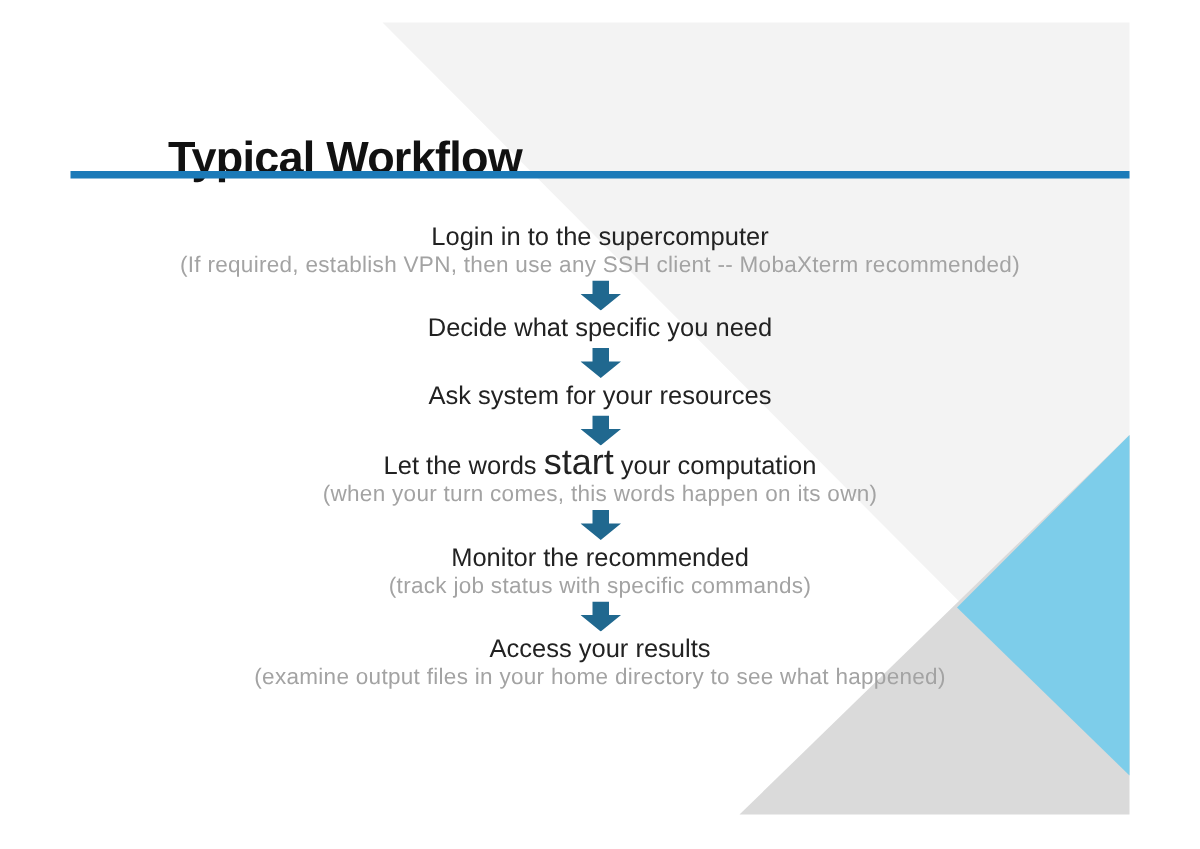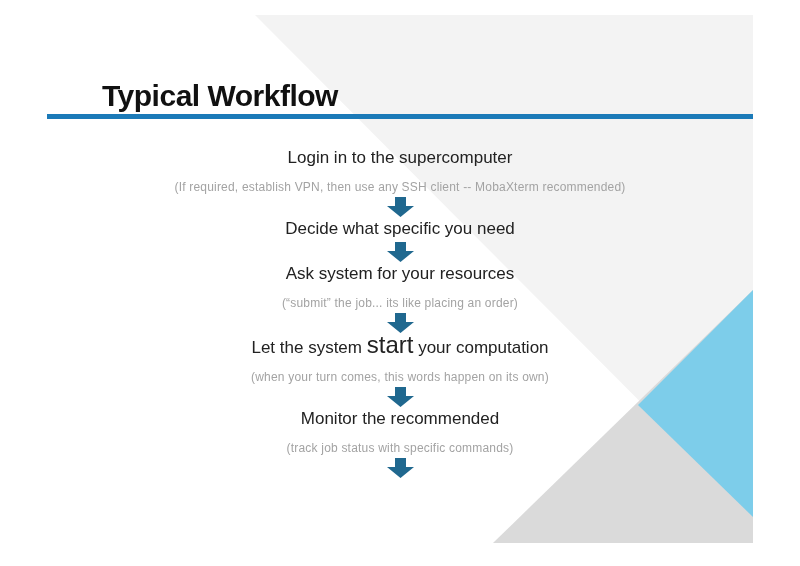--- a/index.html
+++ b/index.html
@@ -20,21 +20,21 @@
     left: 0;
     top: 0;
     width: 800px;
     height: 566px;
     display: block;
   }
   .page-title {
     position: absolute;
     left: 97px;
     top: 74px;
-    margin: 5px;
+    margin: 15px;
     font-size: 30px;
     font-weight: 700;
     letter-spacing: -0.5px;
     color: #111111;
     white-space: nowrap;
   }
   .title-rule {
     position: absolute;
     left: 47px;
     top: 114px;
@@ -59,25 +59,25 @@
     font-size: 17px;
     line-height: 20px;
     color: #222222;
     white-space: nowrap;
   }
   .step-title .em {
     font-size: 24px;
     line-height: 20px;
   }
   .step-sub {
-    font-size: 12px;
+    font-size: 15px;
     line-height: 14px;
     letter-spacing: 0.2px;
     color: #a3a3a3;
-    margin-top: 12px;
+    margin-top: 2px;
     white-space: nowrap;
   }
   .arrow {
     display: block;
     margin: 3px auto 2px auto;
     width: 27px;
     height: 20px;
   }
 </style>
 </head>
@@ -108,40 +108,43 @@
     <div class="step">
       <div class="step-title">Decide what specific you need</div>
     </div>
 
     <svg class="arrow" viewBox="0 0 27 20" aria-hidden="true">
       <polygon points="8,0 19,0 19,9 27,9 13.5,20 0,9 8,9" fill="#20688f"></polygon>
     </svg>
 
     <div class="step">
       <div class="step-title">Ask system for your resources</div>
-      <div class="step-sub">(“submit” the job... its like placing an order)</div>
     </div>
 
     <svg class="arrow" viewBox="0 0 27 20" aria-hidden="true">
       <polygon points="8,0 19,0 19,9 27,9 13.5,20 0,9 8,9" fill="#20688f"></polygon>
     </svg>
 
     <div class="step">
-      <div class="step-title"><span>Let the system </span><span class="em">start</span><span> your computation</span></div>
+      <div class="step-title"><span>Let the words </span><span class="em">start</span><span> your computation</span></div>
       <div class="step-sub">(when your turn comes, this words happen on its own)</div>
     </div>
 
     <svg class="arrow" viewBox="0 0 27 20" aria-hidden="true">
       <polygon points="8,0 19,0 19,9 27,9 13.5,20 0,9 8,9" fill="#20688f"></polygon>
     </svg>
 
     <div class="step">
       <div class="step-title">Monitor the recommended</div>
       <div class="step-sub">(track job status with specific commands)</div>
     </div>
 
     <svg class="arrow" viewBox="0 0 27 20" aria-hidden="true">
       <polygon points="8,0 19,0 19,9 27,9 13.5,20 0,9 8,9" fill="#20688f"></polygon>
     </svg>
 
+    <div class="step">
+      <div class="step-title">Access your results</div>
+      <div class="step-sub">(examine output files in your home directory to see what happened)</div>
+    </div>
 
   </div>
 </div>
 
 </body></html>

